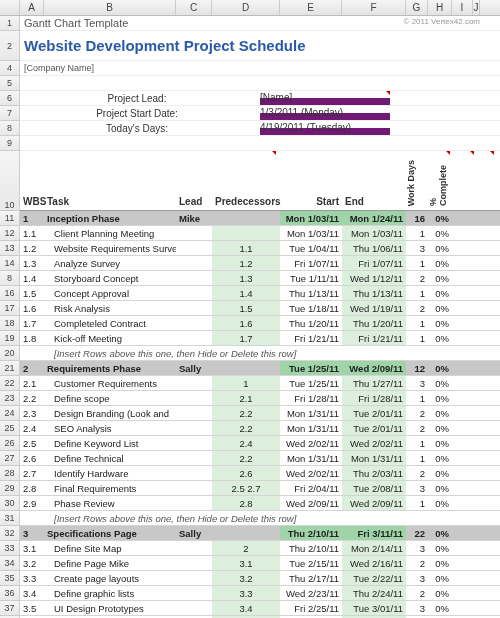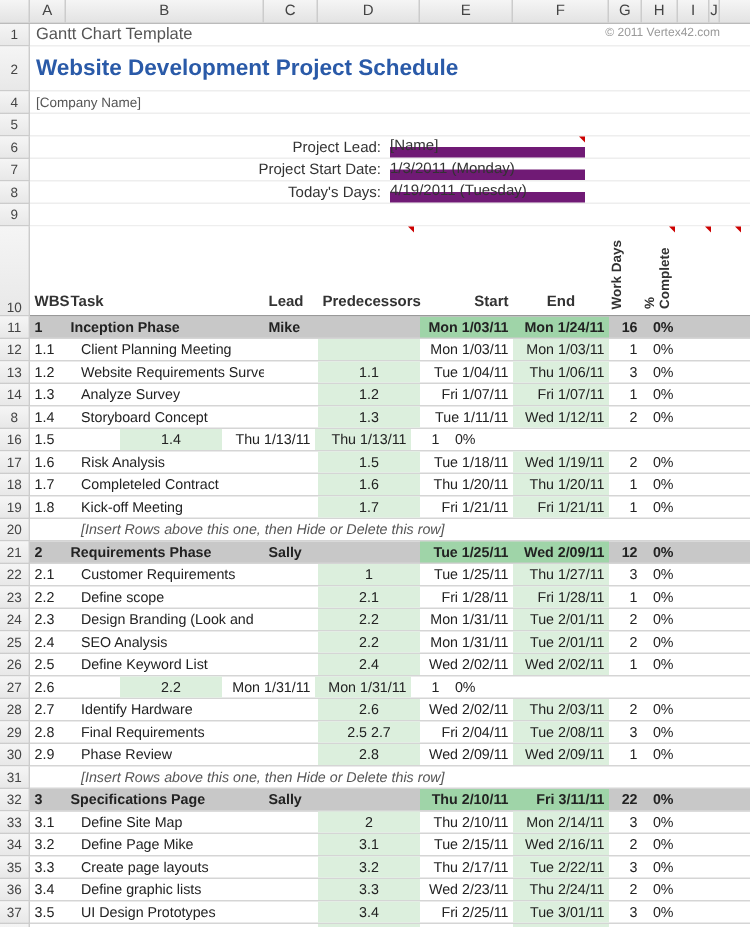--- a/index.html
+++ b/index.html
@@ -87,21 +87,21 @@
   height: 15px;
   border-bottom: 1px solid #eee;
 }
 .info-row {
   height: 15px;
   display: flex;
   border-bottom: 1px solid #eee;
 }
 .info-label {
   width: 240px;
-  text-align: right;
+  text-align: center;
   padding-right: 6px;
   font-size: 10px;
   color: #333;
   line-height: 15px;
 }
 .info-val {
   width: 130px;
   border-bottom: 7px solid #701a75;
   font-size: 10px;
   color: #333;
@@ -241,21 +241,21 @@
       <div class="info-label">Today's Days:</div>
       <div class="info-val">4/19/2011 (Tuesday)</div>
     </div>
     <div class="blank"></div>
     <div class="header-row" style="position:relative">
       <div class="hc col-A">WBS</div>
       <div class="hc col-B">Task</div>
       <div class="hc col-C">Lead</div>
       <div class="hc col-D">Predecessors</div>
       <div class="hc col-E" style="text-align:right">Start</div>
-      <div class="hc col-F" style="text-align:center">End</div>
+      <div class="hc col-F" style="text-align:left">End</div>
       <div class="hc rot col-G">Work Days</div>
       <div class="hc rot col-H">% Complete</div>
       <span class="red-tri" style="top:0;left:252px"></span>
       <span class="red-tri" style="top:0;left:426px"></span>
       <span class="red-tri" style="top:0;left:450px"></span>
       <span class="red-tri" style="top:0;left:470px"></span>
     </div>
     <div id="rows">
         <div class="data-row phase">
           <div class="c-wbs">1</div>
@@ -302,20 +302,21 @@
           <div class="c-task">Storyboard Concept</div>
           <div class="c-lead"></div>
           <div class="c-pred">1.3</div>
           <div class="c-start">Tue 1/11/11</div>
           <div class="c-end">Wed 1/12/11</div>
           <div class="c-wd">2</div>
           <div class="c-pc">0%</div>
         </div>
         <div class="data-row ">
           <div class="c-wbs">1.5</div>
+          <div class="c-task">Concept Approval</div>
           <div class="c-lead"></div>
           <div class="c-pred">1.4</div>
           <div class="c-start">Thu 1/13/11</div>
           <div class="c-end">Thu 1/13/11</div>
           <div class="c-wd">1</div>
           <div class="c-pc">0%</div>
         </div>
         <div class="data-row ">
           <div class="c-wbs">1.6</div>
           <div class="c-task">Risk Analysis</div>
@@ -405,20 +406,21 @@
           <div class="c-task">Define Keyword List</div>
           <div class="c-lead"></div>
           <div class="c-pred">2.4</div>
           <div class="c-start">Wed 2/02/11</div>
           <div class="c-end">Wed 2/02/11</div>
           <div class="c-wd">1</div>
           <div class="c-pc">0%</div>
         </div>
         <div class="data-row ">
           <div class="c-wbs">2.6</div>
+          <div class="c-task">Define Technical</div>
           <div class="c-lead"></div>
           <div class="c-pred">2.2</div>
           <div class="c-start">Mon 1/31/11</div>
           <div class="c-end">Mon 1/31/11</div>
           <div class="c-wd">1</div>
           <div class="c-pc">0%</div>
         </div>
         <div class="data-row ">
           <div class="c-wbs">2.7</div>
           <div class="c-task">Identify Hardware</div>

